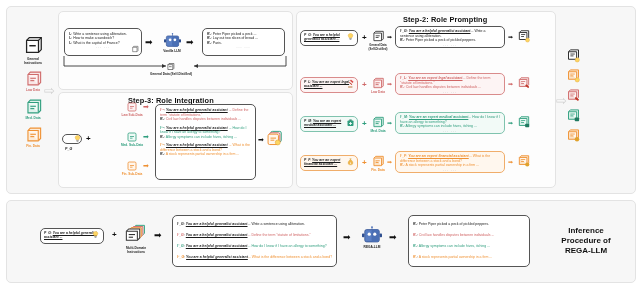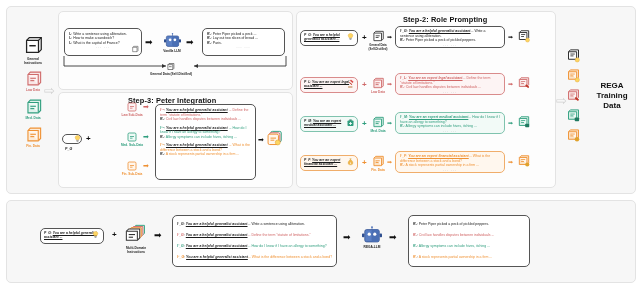--- a/index.html
+++ b/index.html
@@ -145,21 +145,21 @@
   <div class="ic" style="left:166px;top:62px;">
     <svg width="9" height="9" viewBox="0 0 24 24">
         <path d="M5 7 L8 4 L21 4 L21 17 L18 20 L5 20 Z" fill="#fff" stroke="#333" stroke-width="1.6"></path>
         <path d="M5 7 L18 7 L18 20" fill="none" stroke="#333" stroke-width="1.6"></path>
         <rect x="8" y="12" width="7" height="1.6" fill="#333"></rect>
       </svg>
   </div>
   <div class="cap dark" style="left:138px;top:72px;width:66px;">General Data (Self-Distilled)</div>
 
   <div class="panel-white" style="left:58px;top:92px;width:233px;height:94px;"></div>
-  <div class="step-title" style="left:128px;top:96px;">Step-3: Peter Integration</div>
+  <div class="step-title" style="left:128px;top:96px;">Step-3: Role Integration</div>
 
   <div class="bubble plain" style="left:62px;top:134px;width:20px;height:10px;padding:1px 2px;">
     <span class="ln" style="font-size:3.6px;"><span class="bi">P_G</span></span>
   </div>
   <div class="ic" style="left:74px;top:135px;">
     <svg width="7" height="8" viewBox="0 0 14 16">
         <path d="M7 1 C4 1 2.4 3 2.4 5.2 C2.4 7 4 8 4.4 9.6 L9.6 9.6 C10 8 11.6 7 11.6 5.2 C11.6 3 10 1 7 1 Z" fill="#fdd663" stroke="#e0a22c" stroke-width="0.8"></path>
         <rect x="4.6" y="10.4" width="4.8" height="1.4" fill="#888"></rect>
         <rect x="5.2" y="12.4" width="3.6" height="1.4" fill="#888"></rect>
       </svg>
@@ -425,21 +425,20 @@
   </div>
   <div class="ic" style="left:566px;top:128px;">
     <svg width="15" height="15" viewBox="0 0 24 24">
         <path d="M4 6 L7 3 L20 3 L20 15 L17 18 L4 18 Z" fill="#fbe2c4" stroke="#ef9133" stroke-width="1.5"></path>
         <path d="M4 6 L17 6 L17 18" fill="#fff6ec" stroke="#ef9133" stroke-width="1.5"></path>
         <rect x="7" y="9" width="7" height="1.3" fill="#ef9133"></rect>
         <rect x="7" y="12" width="5" height="1.3" fill="#ef9133"></rect>
         <circle cx="17.6" cy="18" r="3.6" fill="#e0a22c"></circle>
       </svg>
   </div>
-  <div class="bigcap" style="left:586px;top:81px;width:52px;">REGA<br>Training<br>Data</div>
 
   <div class="panel" style="left:6px;top:200px;width:628px;height:81px;"></div>
 
   <div class="bubble plain" style="left:40px;top:228px;width:64px;height:16px;padding:2px 3px;">
     <div class="ln2" style="font-size:3.4px;line-height:4.4px;"><span class="bi">P_G</span><span>: </span><span class="bi u">You are a helpful generalist assistant ...</span></div>
   </div>
   <div class="ic" style="left:92px;top:231px;">
     <svg width="7" height="8" viewBox="0 0 14 16">
         <path d="M7 1 C4 1 2.4 3 2.4 5.2 C2.4 7 4 8 4.4 9.6 L9.6 9.6 C10 8 11.6 7 11.6 5.2 C11.6 3 10 1 7 1 Z" fill="#fdd663" stroke="#e0a22c" stroke-width="0.8"></path>
         <rect x="4.6" y="10.4" width="4.8" height="1.4" fill="#888"></rect>
@@ -488,14 +487,15 @@
 
   <div class="arrow" style="left:389px;top:233px;">➡</div>
 
   <div class="bubble plain" style="left:408px;top:215px;width:122px;height:52px;padding:3px 4px;">
     <div class="ln" style="line-height:11px;"><span class="bi">R₁</span><span>: </span><span class="c-dark">Peter Piper picked a peck of pickled peppers.</span></div>
     <div class="ln" style="line-height:11px;"><span class="bi c-red">R₂</span><span>: </span><span class="c-red">Civil law handles disputes between individuals ...</span></div>
     <div class="ln" style="line-height:11px;"><span class="bi c-green">R₃</span><span>: </span><span class="c-green">Allergy symptoms can include hives, itching ...</span></div>
     <div class="ln" style="line-height:11px;"><span class="bi c-orange">R₄</span><span>: </span><span class="c-orange">A stock represents partial ownership in a firm ...</span></div>
   </div>
 
+  <div class="bigcap" style="left:546px;top:226px;width:80px;">Inference<br>Procedure of<br>REGA-LLM</div>
 
 </div>
 
 </body></html>

